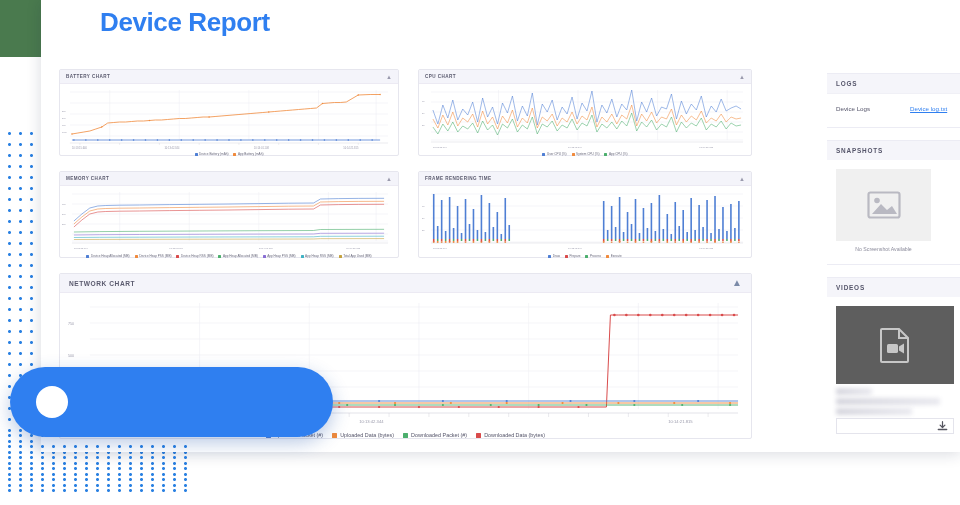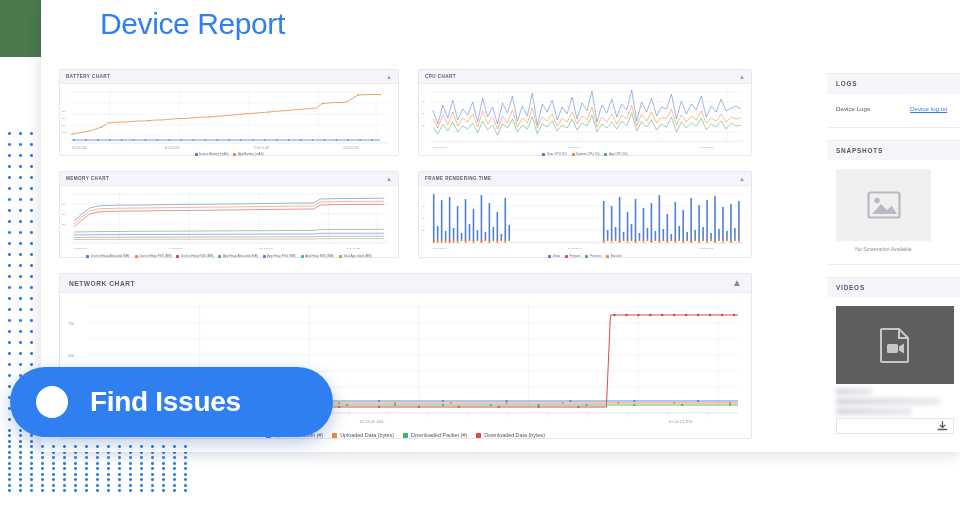--- a/index.html
+++ b/index.html
@@ -25,21 +25,21 @@
   .dot-grid.lower { top: 430px; height: 62px; }
 
   
   .page-card {
     position: absolute; left: 41px; top: 0; width: 919px; height: 452px;
     background: #ffffff;
     box-shadow: 0 2px 14px rgba(20,30,60,.16);
   }
   .page-title {
     position: absolute; left: 59px; top: 7px;
-    font-size: 30px; font-weight: normal; color: #2f7ff0; letter-spacing: -.4px;
+    font-size: 26px; font-weight: bold; color: #2f7ff0; letter-spacing: -.4px;
   }
 
   
   .panel {
     position: absolute; background: #fff;
     border: 1px solid #e6e6ee;
     border-radius: 2px;
   }
   .panel-head {
     height: 14px; background: #f4f4fa; border-bottom: 1px solid #eceaf3;
@@ -750,16 +750,15 @@
         </div>
       </div>
     </div>
 
   </div>
 
   <div class="dot-grid lower"></div>
 
   <div class="cta">
     <div class="cta-dot"></div>
-    <div class="cta-label">Find Issues</div>
   </div>
 
 </div>
 
 </body></html>

